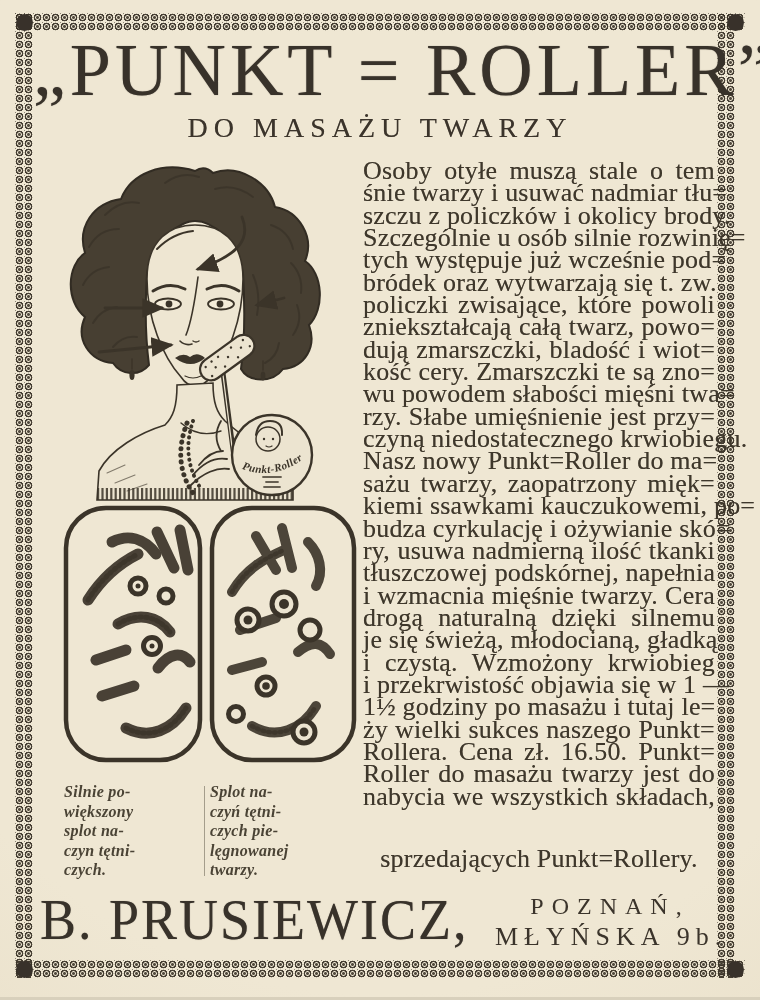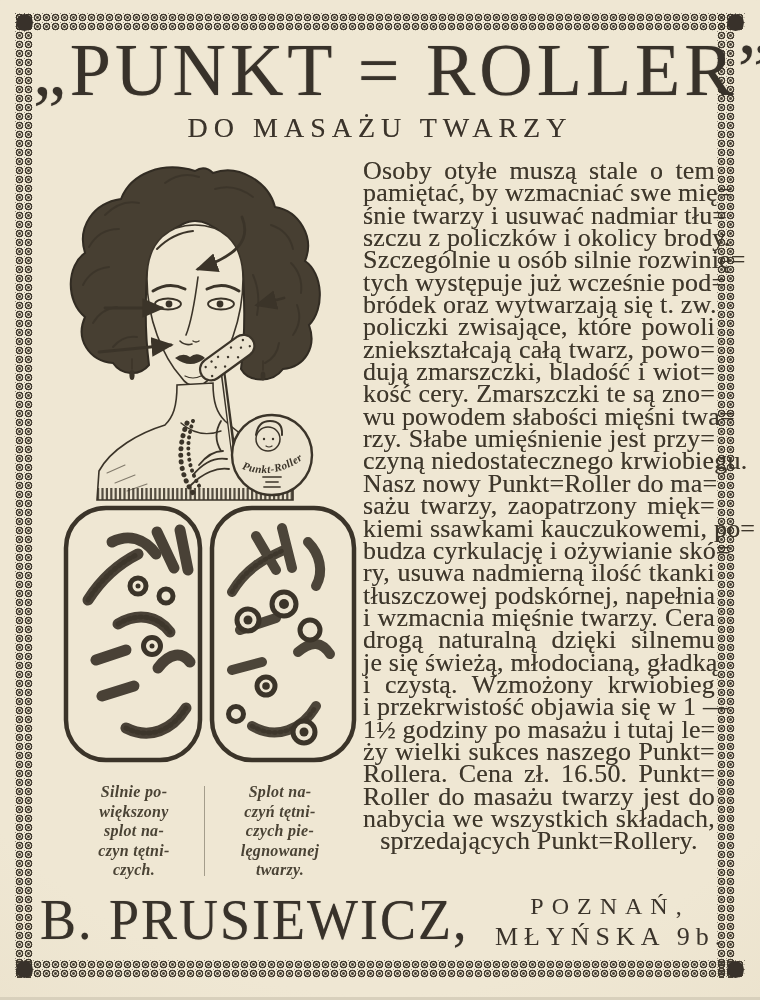--- a/index.html
+++ b/index.html
@@ -37,24 +37,24 @@
     color:#3b342b;text-shadow:0 0 .6px rgba(56,50,42,.5);white-space:nowrap;
   }
 
   .bodycol{position:absolute;left:363px;top:160px;width:352px;}
   .bodycol .line{
     font-size:26px;line-height:22.35px;height:22.35px;
     text-align:justify;text-align-last:justify;
     color:#3e372b;text-shadow:0 0 .5px rgba(62,55,43,.55);
     letter-spacing:.2px;white-space:nowrap;
   }
-  .bodycol .line:last-child{text-align:left;text-align-last:center;}
+  .bodycol .line:last-child{text-align:left;text-align-last:center;margin-top:40px;}
 
   .figure{position:absolute;}
-  .captions{position:absolute;top:782px;width:140px;text-align:center;
+  .captions{position:absolute;top:782px;width:140px;text-align:left;
     font-style:italic;font-weight:700;font-size:16px;line-height:19.5px;
     color:#4a4335;letter-spacing:.3px;}
   .captions.leftcap{left:64px;}
   .captions.rightcap{left:210px;}
   .capdivider{position:absolute;left:204px;top:786px;width:1px;height:90px;background:rgba(74,66,52,.45);}
 
   .company{
     position:absolute;left:40px;top:888px;font-size:54px;line-height:60px;
     letter-spacing:2px;color:#38322a;transform:scaleY(1.06);transform-origin:left top;
     text-shadow:0 0 .8px rgba(56,50,42,.55);white-space:nowrap;
@@ -83,21 +83,20 @@
   <div class="corner" style="left:16px;top:14px;"></div>
   <div class="corner" style="left:727px;top:14px;"></div>
   <div class="corner" style="left:16px;top:961px;"></div>
   <div class="corner" style="left:727px;top:961px;"></div>
 
   <div class="title">„PUNKT = ROLLER”</div>
   <div class="subtitle">DO MASAŻU TWARZY</div>
 
   <div class="bodycol">
       <div class="line">Osoby otyłe muszą stale o tem</div>
-      <div class="line">pamiętać, by wzmacniać swe mię=</div>
       <div class="line">śnie twarzy i usuwać nadmiar tłu=</div>
       <div class="line">szczu z policzków i okolicy brody.</div>
       <div class="line">Szczególnie u osób silnie rozwinię=</div>
       <div class="line">tych występuje już wcześnie pod=</div>
       <div class="line">bródek oraz wytwarzają się t. zw.</div>
       <div class="line">policzki zwisające, które powoli</div>
       <div class="line">zniekształcają całą twarz, powo=</div>
       <div class="line">dują zmarszczki, bladość i wiot=</div>
       <div class="line">kość cery. Zmarszczki te są zno=</div>
       <div class="line">wu powodem słabości mięśni twa=</div>

